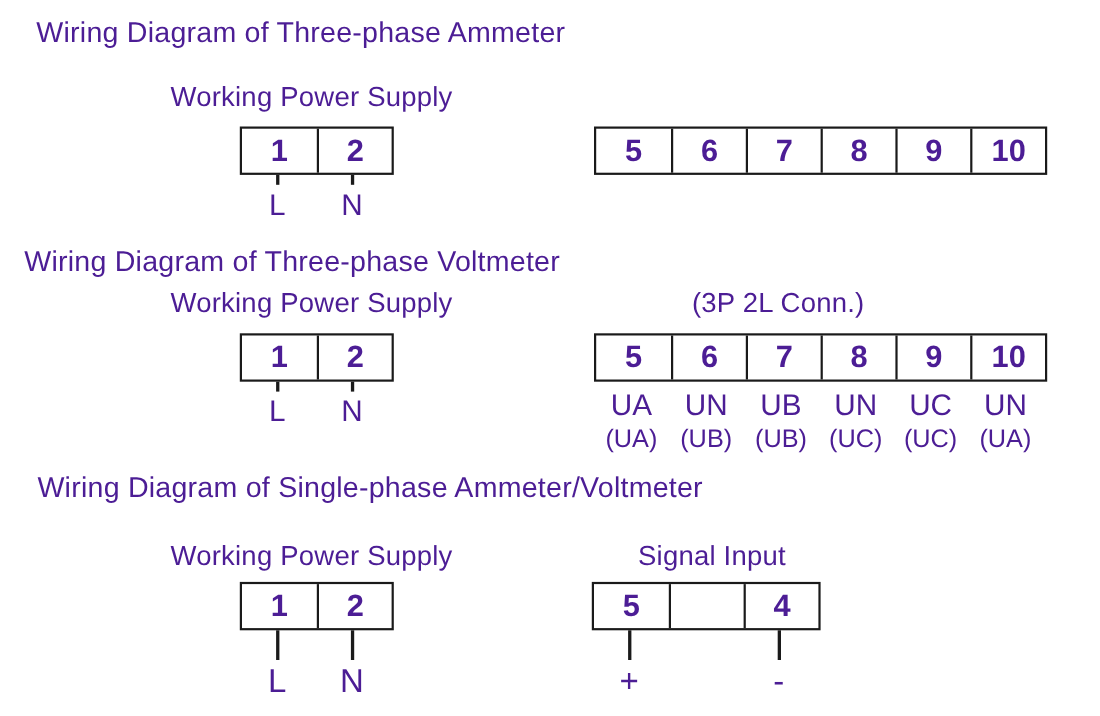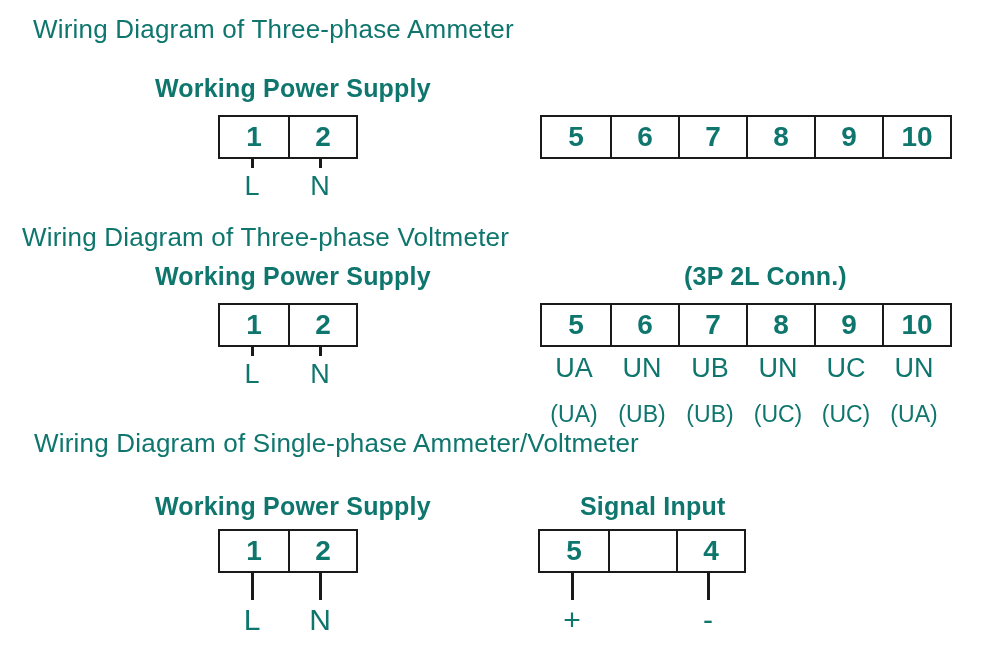--- a/index.html
+++ b/index.html
@@ -1,27 +1,27 @@
 <!DOCTYPE html>
 <html><head>
 <meta charset="utf-8">
 <style>
   * { margin:0; padding:0; box-sizing:border-box; }
   html,body { background:#ffffff; }
   body { font-family:"Liberation Sans","DejaVu Sans",sans-serif; }
   .canvas {
     position:relative; width:1000px; height:651px;
-    background:#ffffff; color:#0f766e; overflow:hidden;
+    background:#ffffff; color:#4c1d95; overflow:hidden;
   }
   .title {
     position:absolute; font-size:26px; font-weight:500;
     white-space:nowrap; letter-spacing:0.2px;
   }
   .caption {
-    position:absolute; font-size:25px; font-weight:700;
+    position:absolute; font-size:25px; font-weight:400;
     white-space:nowrap; letter-spacing:0.2px;
   }
   .group { position:absolute; }
   .cells { display:flex; border:2px solid #1a1a1a; background:#ffffff; width:max-content; }
   .cell {
     width:68px; height:40px; display:flex; align-items:center; justify-content:center;
     font-size:28px; font-weight:700; border-left:2px solid #1a1a1a;
   }
   .cell:first-child { border-left:none; }
   .ticks { display:flex; }
@@ -29,21 +29,21 @@
   .tick { width:3px; background:#1a1a1a; }
   .tick.short { height:9px; }
   .tick.long { height:27px; }
   .pins { display:flex; margin-top:2px; }
   .pins.gap { margin-top:5px; }
   .pin {
     width:68px; text-align:center; font-size:27px; font-weight:500;
     white-space:nowrap; line-height:1.2;
   }
   .pins.big .pin { font-size:30px; }
-  .pins.alt { margin-top:17px; }
+  .pins.alt { margin-top:1px; }
   .pins.alt .pin { font-size:23px; }
 </style>
 </head>
 <body>
 
 <div class="canvas">
 
   <div class="title" style="left:33px; top:14px">Wiring Diagram of Three-phase Ammeter</div>
 
   <div class="caption" style="left:155px; top:74px">Working Power Supply</div>
@@ -75,21 +75,21 @@
       <div class="cell">8</div>
       <div class="cell">9</div>
       <div class="cell">10</div>
     </div>
   </div>
 
   <div class="title" style="left:22px; top:222px">Wiring Diagram of Three-phase Voltmeter</div>
 
   <div class="caption" style="left:155px; top:262px">Working Power Supply</div>
 
-  <div class="caption" style="left:684px; top:262px">(3P 2L Conn.)</div>
+  <div class="caption" style="left:629px; top:262px">(3P 2L Conn.)</div>
 
   <div class="group" style="left:218px; top:303px">
     <div class="cells">
       <div class="cell">1</div>
       <div class="cell">2</div>
     </div>
     <div class="ticks">
       <div class="tcol">
           <div class="tick short"></div>
         </div>

